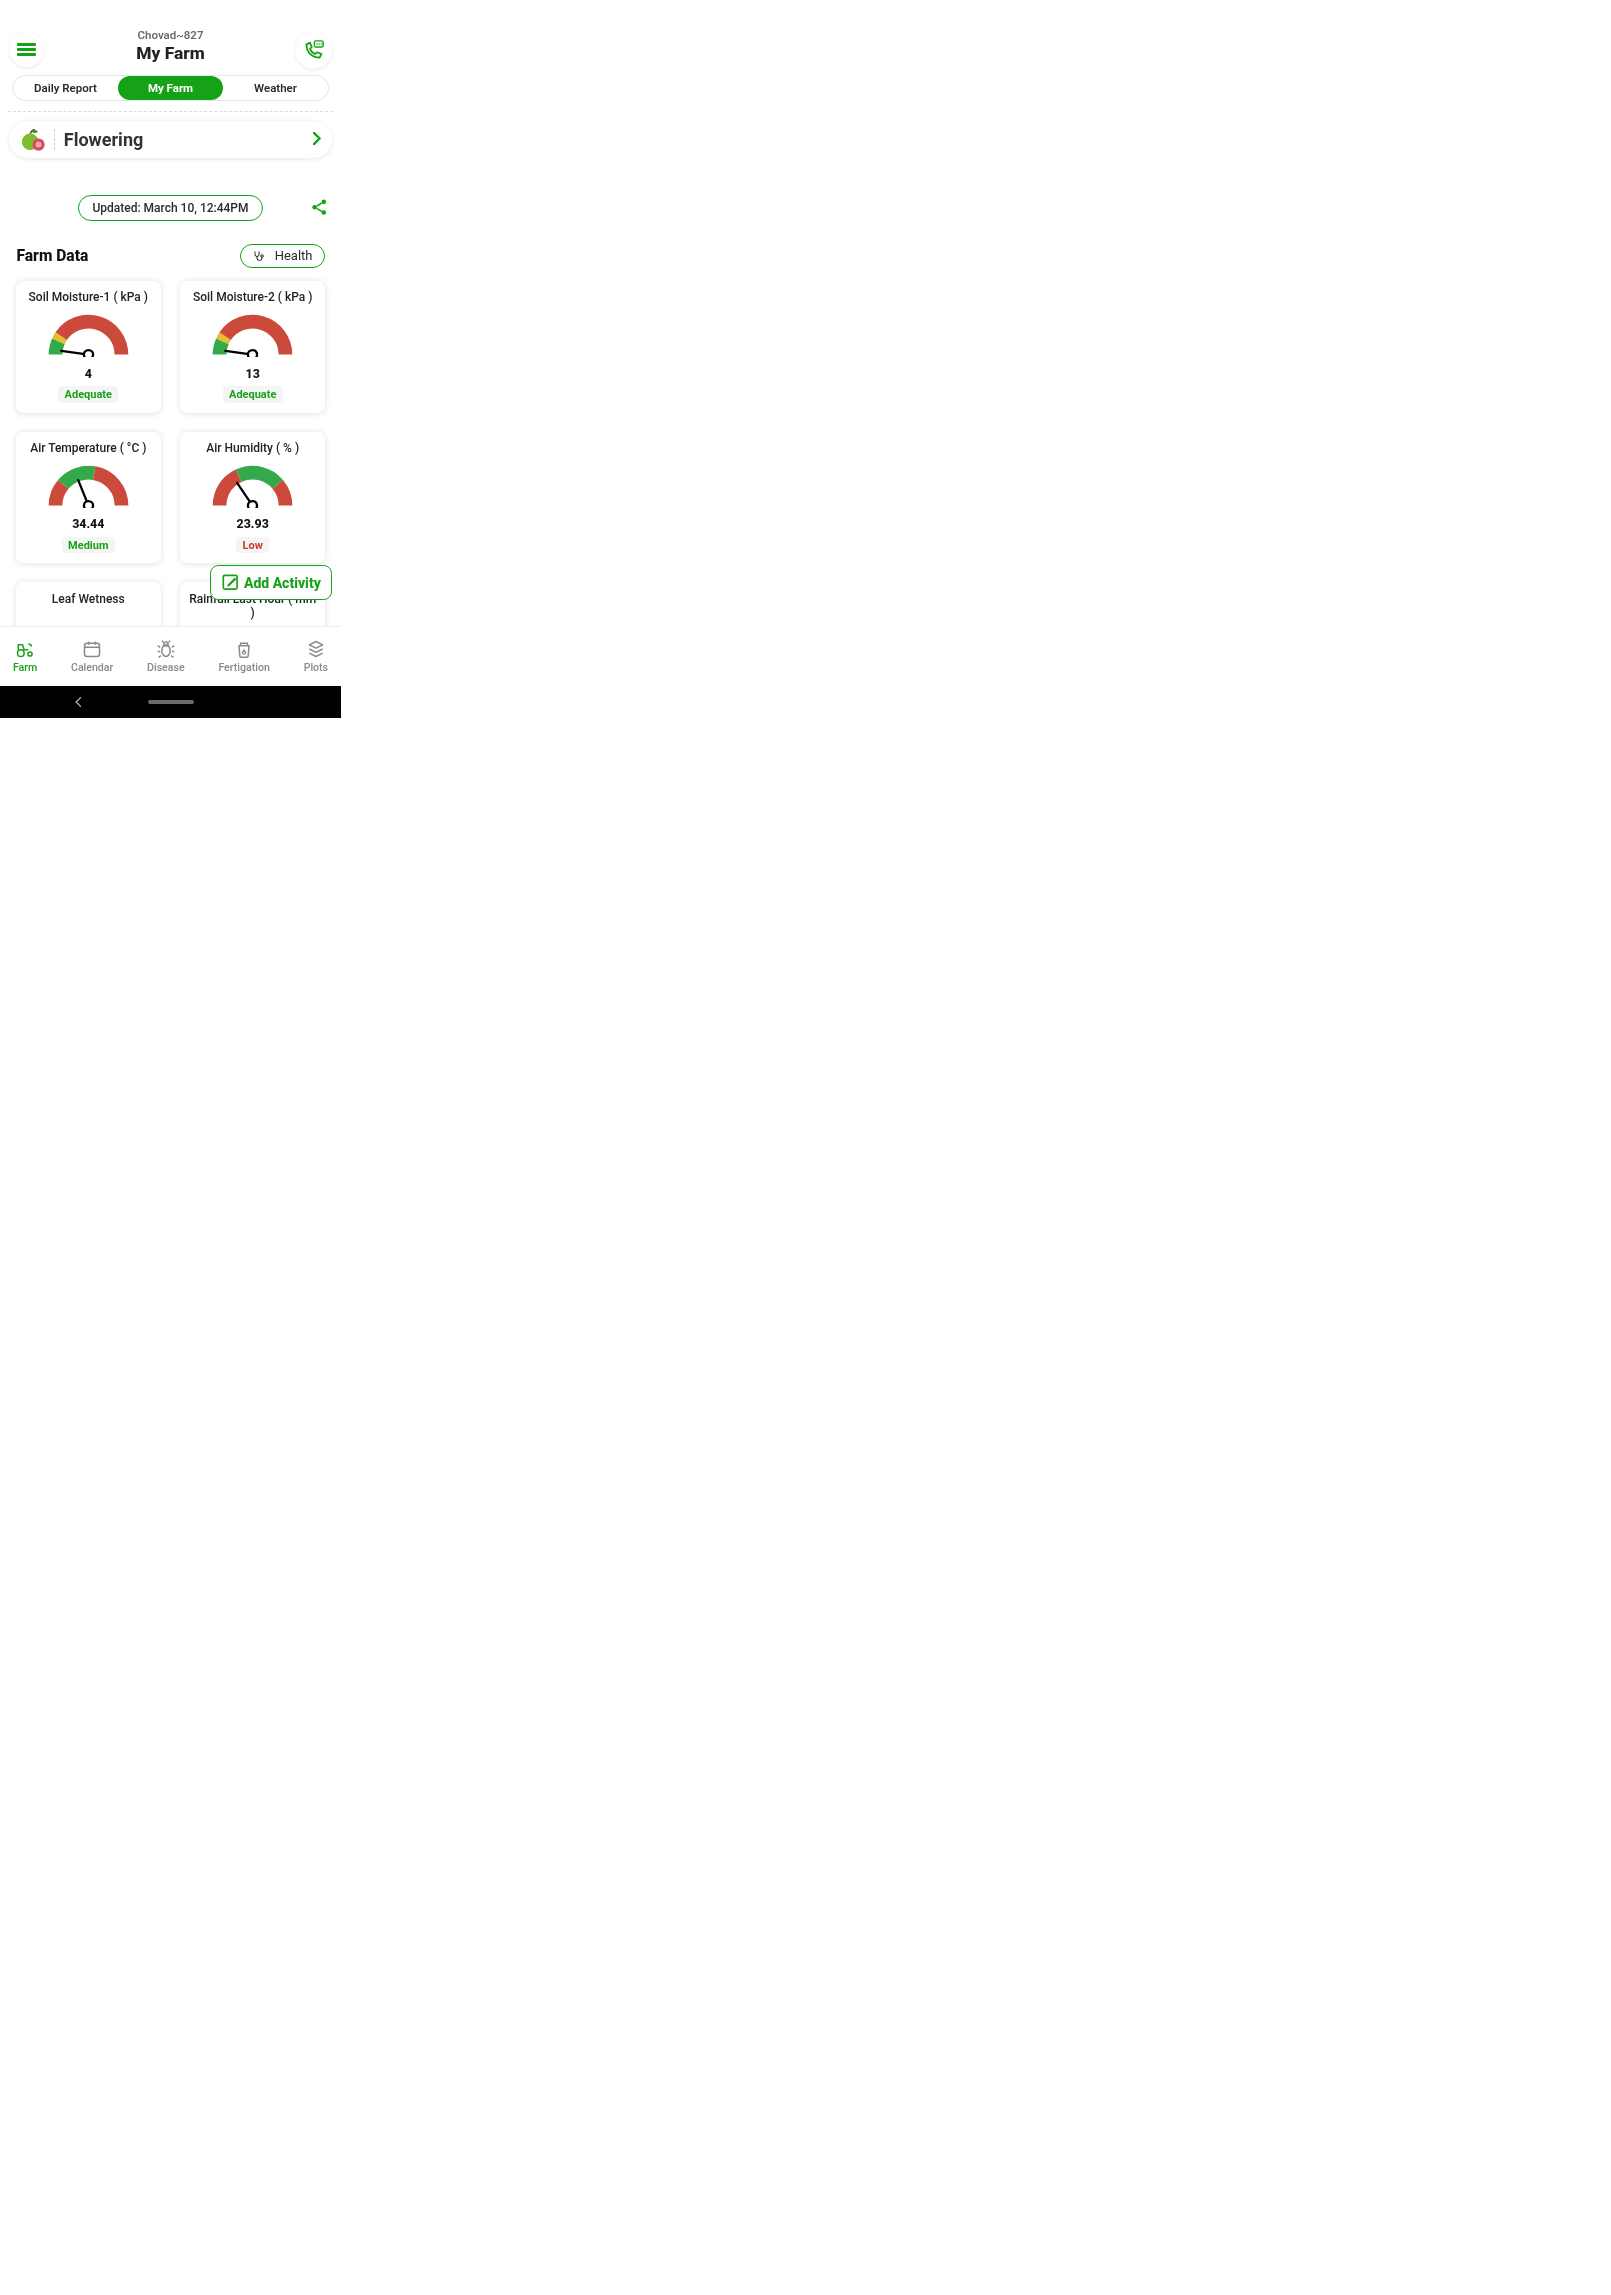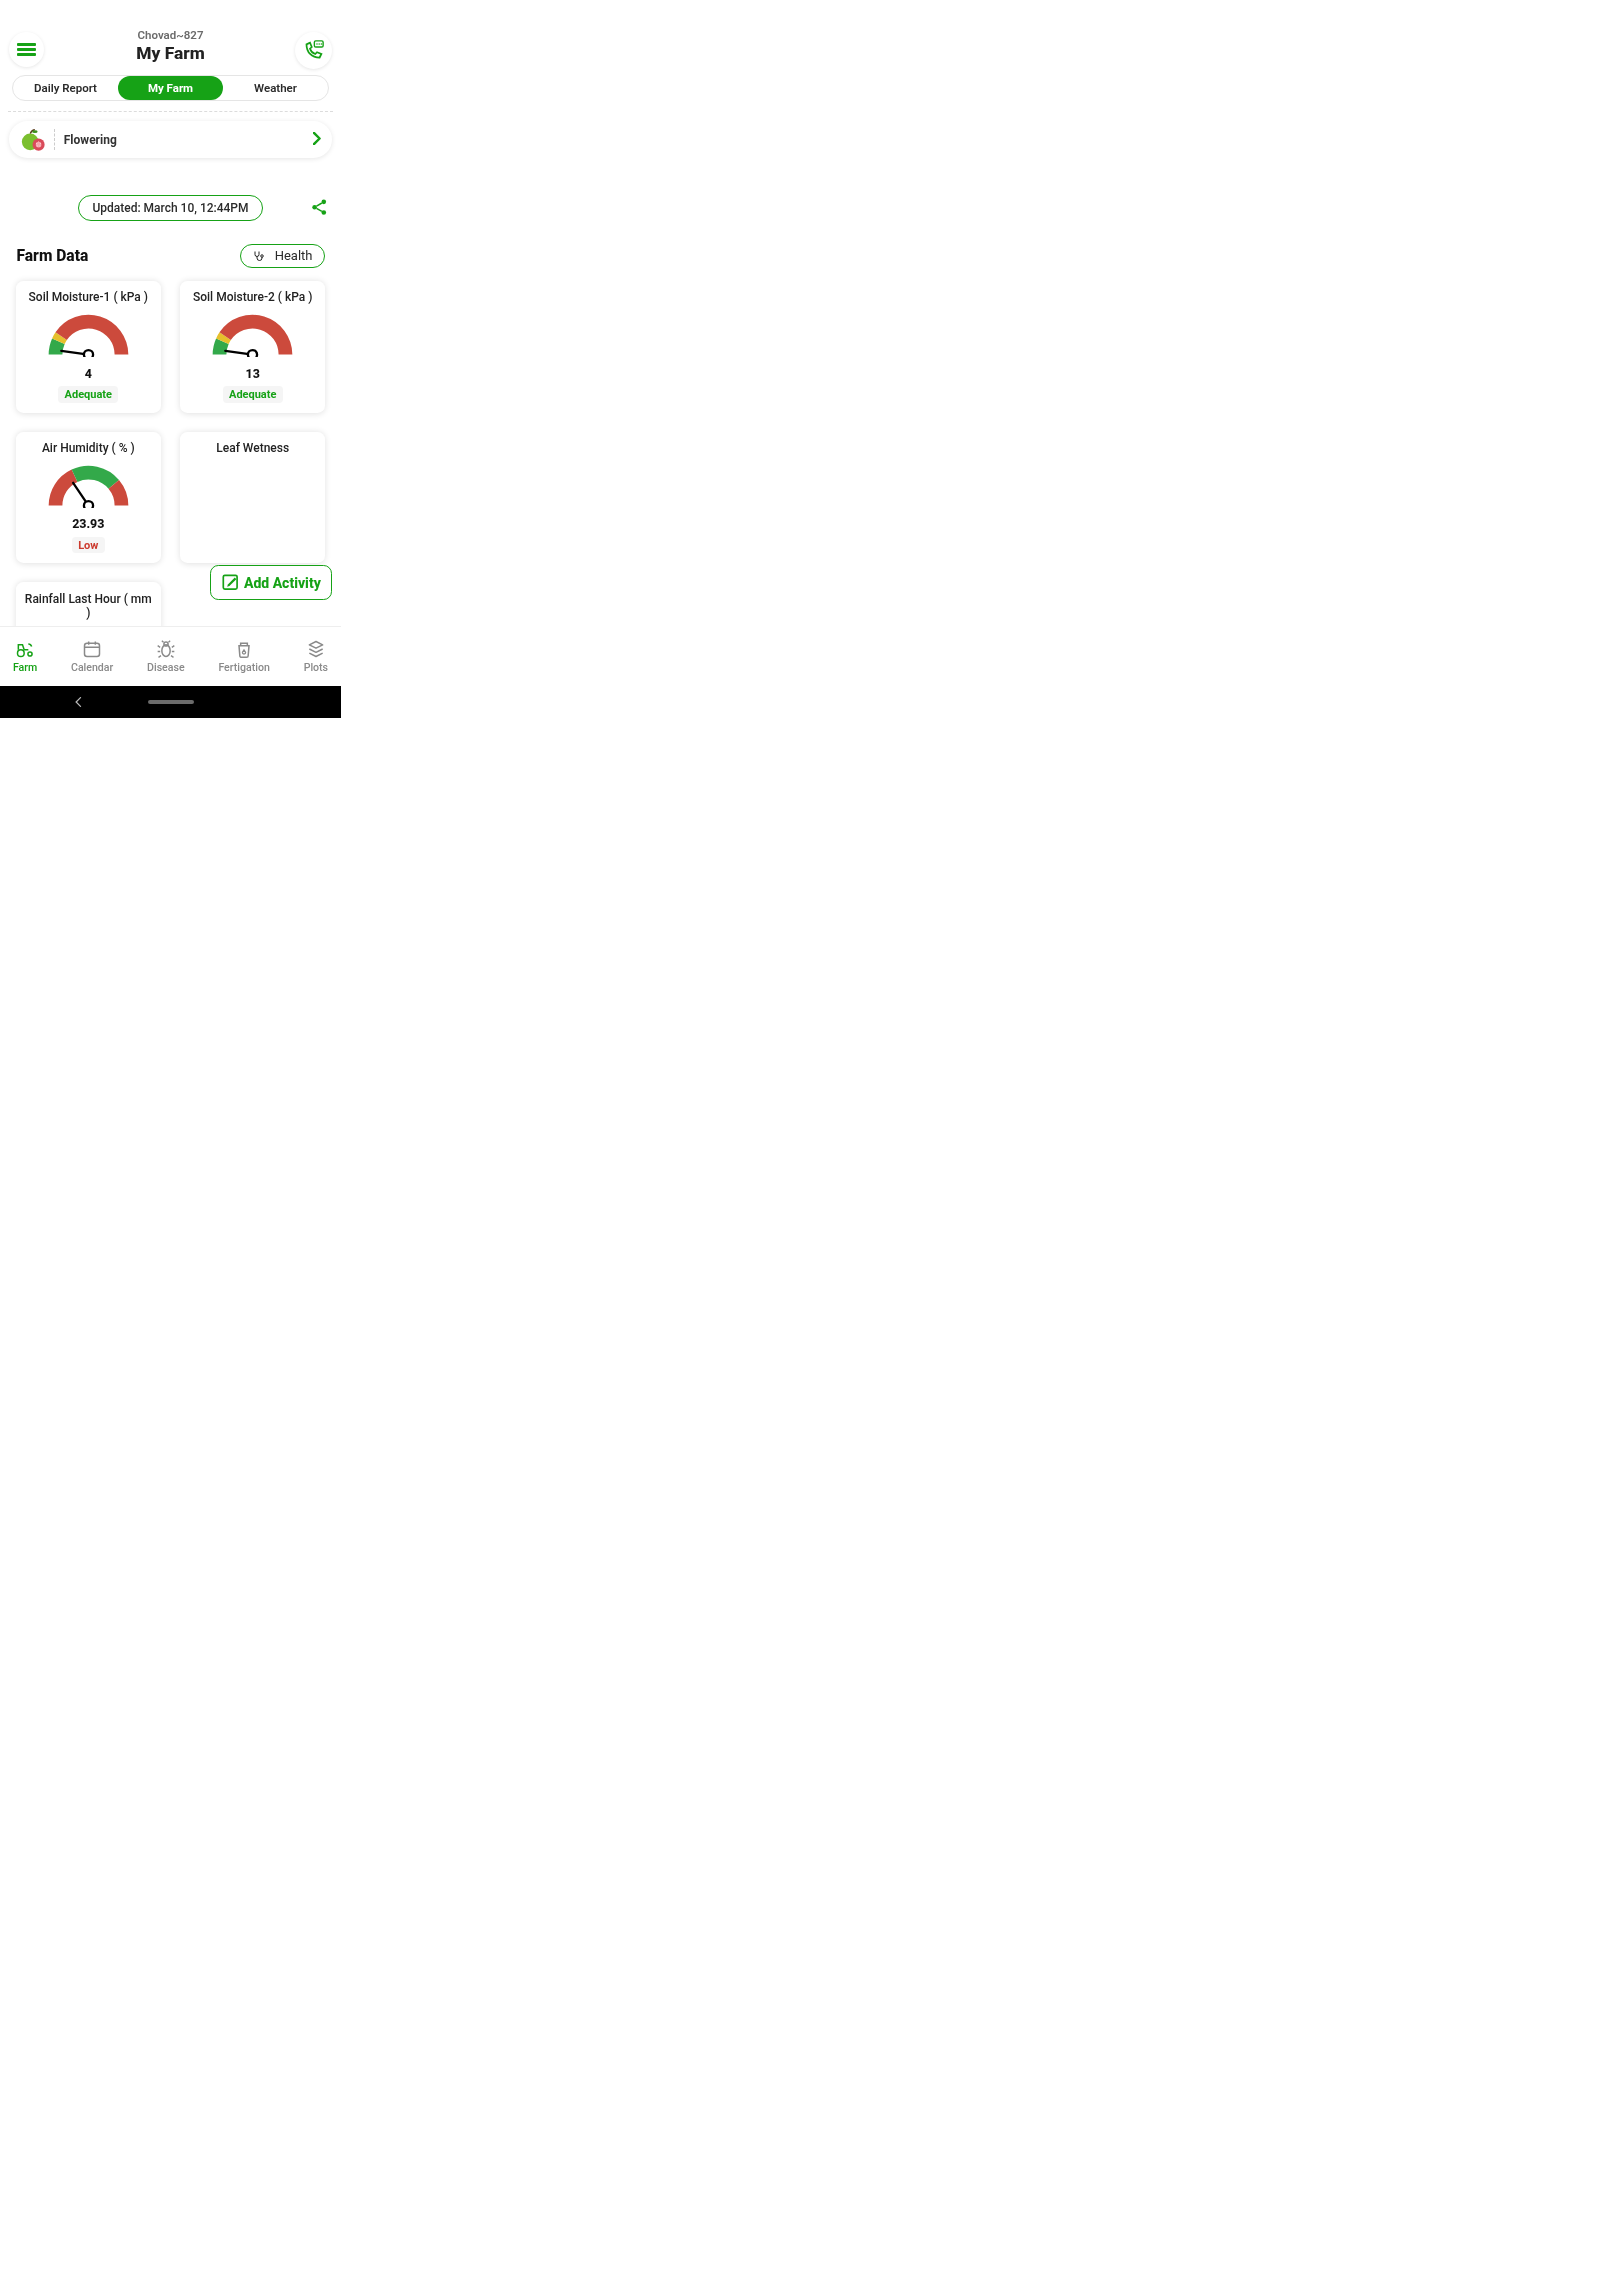--- a/index.html
+++ b/index.html
@@ -94,21 +94,21 @@
   }
   .crop-icon {
     width: 26px; height: 26px;
     display: flex; align-items: center; justify-content: center;
   }
   .crop-divider {
     border-left: 0.9px dashed #ccc;
     height: 21px;
     margin: 0 8.3px;
   }
-  .crop-label { font-size: 12px; font-weight: 700; color: #333; flex: 1; }
+  .crop-label { font-size: 18px; font-weight: 700; color: #333; flex: 1; }
   .chevron { color: #16a216; font-size: 12px; font-weight: 900; }
   .updated-row {
     margin-top: 37px;
     display: flex;
     align-items: center;
     justify-content: center;
     position: relative;
     padding: 0 9.2px;
   }
   .updated-pill {
@@ -294,20 +294,32 @@
             <path d="M23 94.99999999999999 A72 72 0 0 1 29.22472704973275 65.71496169854237" fill="none" stroke="#33a94a" stroke-width="30"></path>
             <path d="M29.22472704973275 65.71496169854237 A72 72 0 0 1 35.30929477603701 54.738110950106226" fill="none" stroke="#e6c02c" stroke-width="30"></path>
             <path d="M35.30929477603701 54.738110950106226 A72 72 0 0 1 167 95" fill="none" stroke="#cc4a3c" stroke-width="30"></path>
             <line x1="95" y1="95" x2="35.58391587550579" y2="86.64961394239606" stroke="#000" stroke-width="5" stroke-linecap="round"></line>
             <circle cx="95" cy="95" r="10" fill="#fff" stroke="#000" stroke-width="5"></circle>
           </svg></div>
         <div class="card-value">13</div>
         <div class="card-status status-green">Adequate</div>
       </div>
       <div class="card">
+        <div class="card-title">Air Temperature ( °C )</div>
+        <div class="gauge-wrap"><svg width="87" height="46" viewBox="0 0 190 100">
+            <path d="M23 94.99999999999999 A72 72 0 0 1 39.84480009543359 48.719292102569156" fill="none" stroke="#cc4a3c" stroke-width="30"></path>
+            <path d="M39.84480009543359 48.719292102569156 A72 72 0 0 1 107.502668792019 24.09384178312102" fill="none" stroke="#33a94a" stroke-width="30"></path>
+            <path d="M107.502668792019 24.09384178312102 A72 72 0 0 1 167 95" fill="none" stroke="#cc4a3c" stroke-width="30"></path>
+            <line x1="95" y1="95" x2="72.52360439504528" y2="39.36896872599276" stroke="#000" stroke-width="5" stroke-linecap="round"></line>
+            <circle cx="95" cy="95" r="10" fill="#fff" stroke="#000" stroke-width="5"></circle>
+          </svg></div>
+        <div class="card-value">34.44</div>
+        <div class="card-status status-green">Medium</div>
+      </div>
+      <div class="card">
         <div class="card-title">Air Humidity ( % )</div>
         <div class="gauge-wrap"><svg width="87" height="46" viewBox="0 0 190 100">
             <path d="M23 94.99999999999999 A72 72 0 0 1 64.57148515466965 29.745839333361204" fill="none" stroke="#cc4a3c" stroke-width="30"></path>
             <path d="M64.57148515466965 29.745839333361204 A72 72 0 0 1 150.15519990456642 48.71929210256917" fill="none" stroke="#33a94a" stroke-width="30"></path>
             <path d="M150.15519990456642 48.71929210256917 A72 72 0 0 1 167 95" fill="none" stroke="#cc4a3c" stroke-width="30"></path>
             <line x1="95" y1="95" x2="61.4484257917552" y2="45.257745646697494" stroke="#000" stroke-width="5" stroke-linecap="round"></line>
             <circle cx="95" cy="95" r="10" fill="#fff" stroke="#000" stroke-width="5"></circle>
           </svg></div>
         <div class="card-value">23.93</div>
         <div class="card-status status-red">Low</div>

